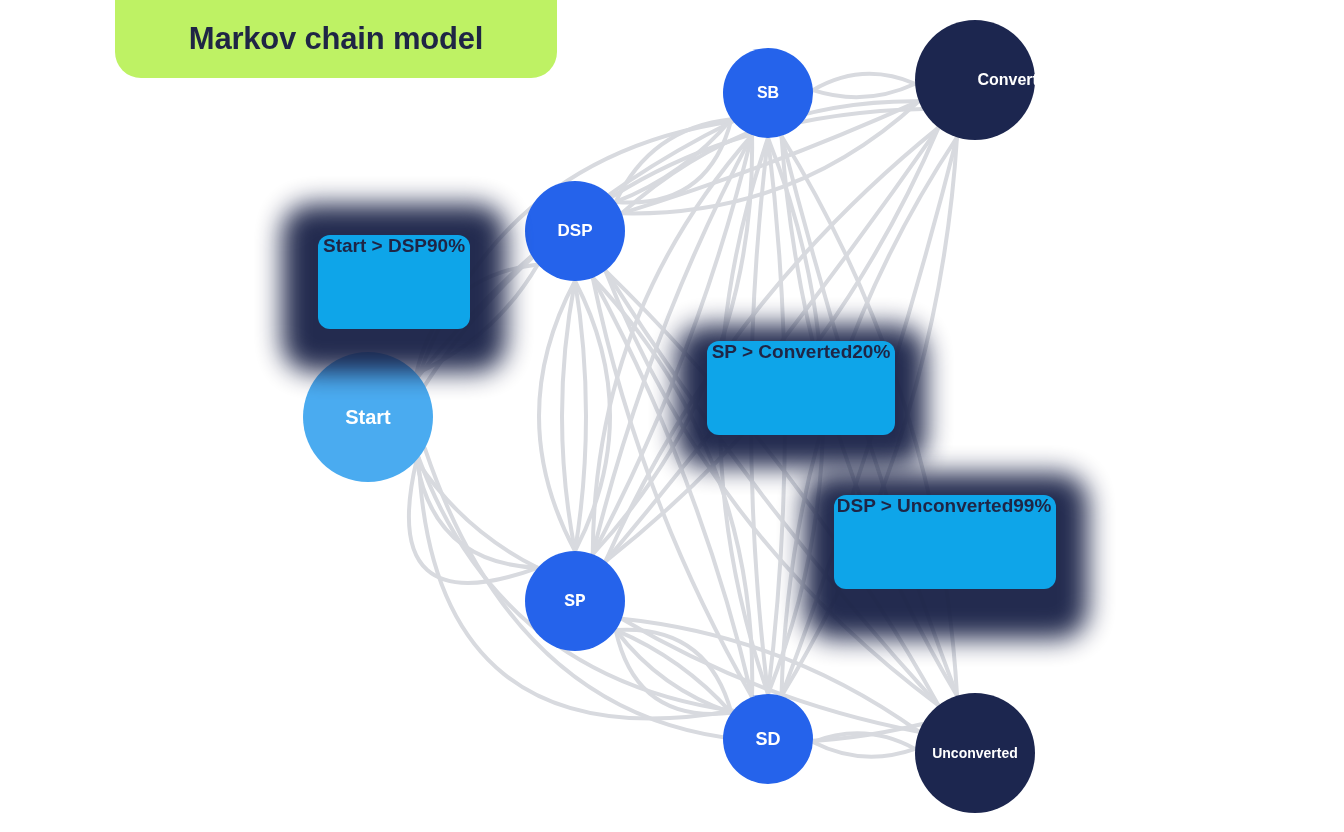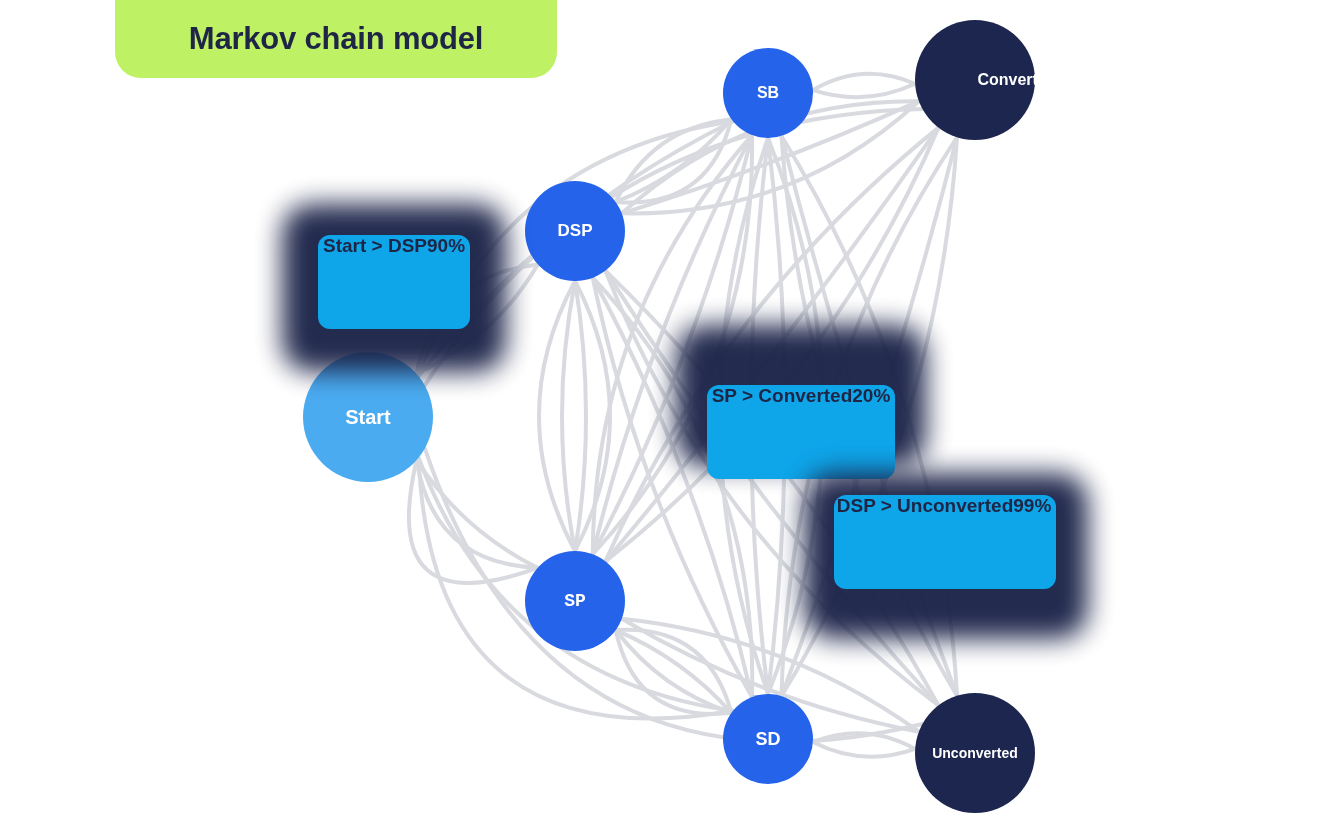--- a/index.html
+++ b/index.html
@@ -186,21 +186,21 @@
   <div id="tooltips-layer">
       <div class="tooltip-wrap" style="left: 282px; top: 204px; width: 224px; height: 168px;">
         <div class="tooltip-glow"></div>
         <div class="tooltip-card" style="left: 36px; top: 31px; width: 152px; height: 94px;">
           <div class="tt-line1">Start &gt; DSP</div>
           <div class="tt-line2">90%</div>
         </div>
       </div>
       <div class="tooltip-wrap" style="left: 676px; top: 325px; width: 250px; height: 142px;">
         <div class="tooltip-glow"></div>
-        <div class="tooltip-card" style="left: 31px; top: 16px; width: 188px; height: 94px; margin-top: 44px;">
+        <div class="tooltip-card" style="left: 31px; top: 16px; width: 188px; height: 94px;">
           <div class="tt-line1">SP &gt; Converted</div>
           <div class="tt-line2">20%</div>
         </div>
       </div>
       <div class="tooltip-wrap" style="left: 804px; top: 473px; width: 284px; height: 166px;">
         <div class="tooltip-glow"></div>
         <div class="tooltip-card" style="left: 30px; top: 22px; width: 222px; height: 94px; padding-left: 20px;">
           <div class="tt-line1">DSP &gt; Unconverted</div>
           <div class="tt-line2">99%</div>
         </div>

